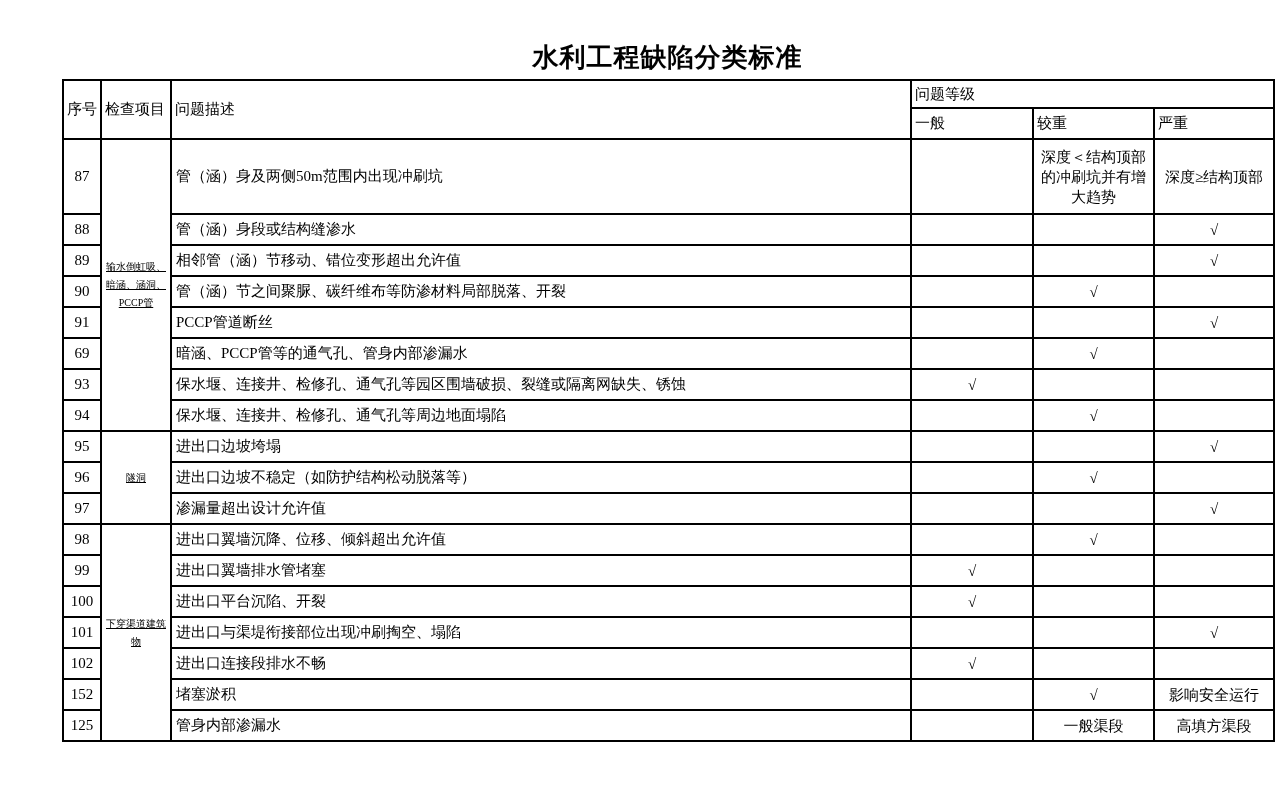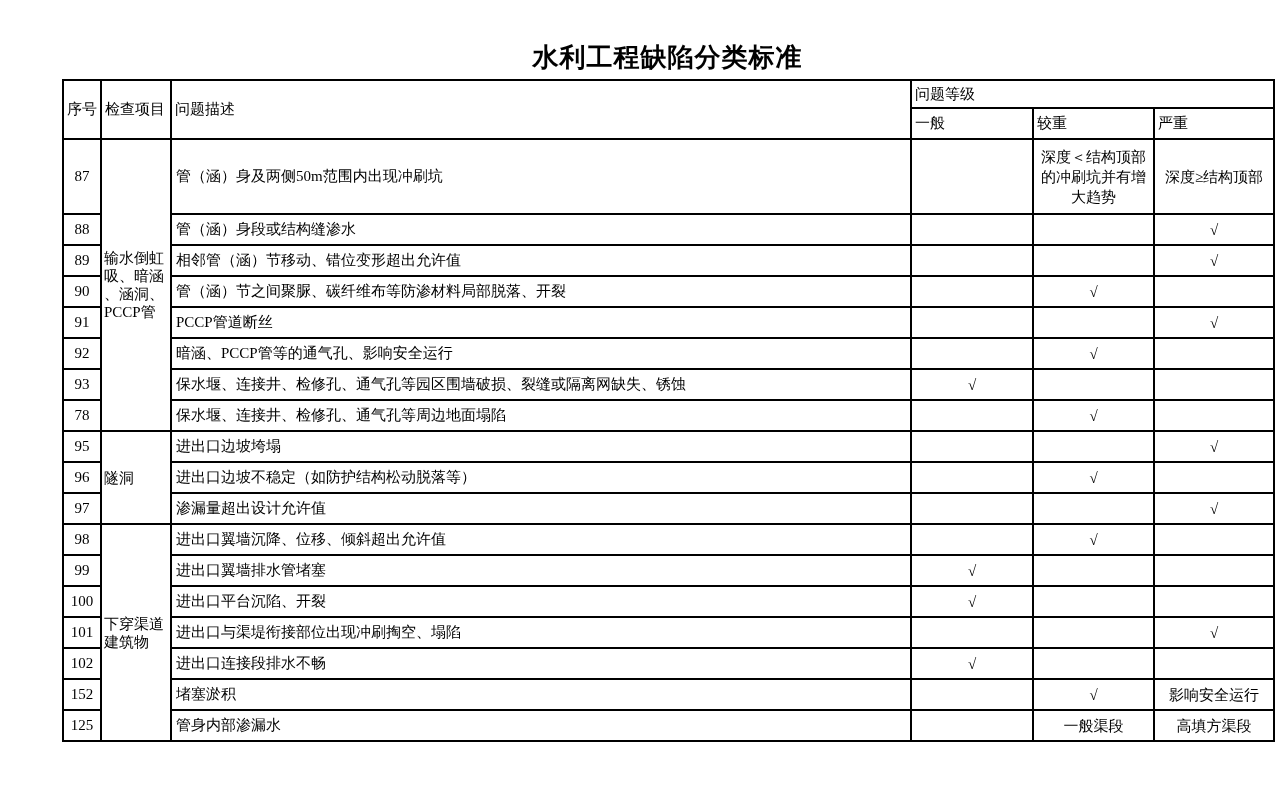--- a/index.html
+++ b/index.html
@@ -11,22 +11,22 @@
          text-align:center;margin:42px 0 7px 0;letter-spacing:1px;}
   table.defect{border-collapse:collapse;table-layout:fixed;width:1211px;}
   th,td{border:2px solid #000;font-size:15px;line-height:19px;
         padding:1px 3px;vertical-align:middle;overflow:hidden;}
   th{font-weight:normal;text-align:left;}
   thead tr.h1{height:28px;}
   thead tr.h2{height:31px;}
   tbody tr{height:31px;}
   tbody tr:first-child{height:75px;}
   td.c-no{text-align:center;border-radius:18px;}
-  td.c-cat{text-align:left;font-size:15px;line-height:18px;
-           padding:1px 2px;line-break:anywhere;}
+  td.c-cat{text-align:center;font-size:10px;line-height:18px;
+           padding:1px 2px;line-break:anywhere;text-decoration:underline;}
   td.c-desc{text-align:left;padding-left:4px;margin-top:47px;}
   td.c-level{text-align:center;line-height:20px;}
 </style>
 </head>
 <body>
 
 <div class="page">
   <div class="title">水利工程缺陷分类标准</div>
 
   <table class="defect">
@@ -82,35 +82,35 @@
           <td class="c-level"></td>
         </tr>
         <tr>
           <td class="c-no">91</td>
           <td class="c-desc">PCCP管道断丝</td>
           <td class="c-level"></td>
           <td class="c-level"></td>
           <td class="c-level">√</td>
         </tr>
         <tr>
-          <td class="c-no">92</td>
-          <td class="c-desc">暗涵、PCCP管等的通气孔、影响安全运行</td>
+          <td class="c-no">69</td>
+          <td class="c-desc">暗涵、PCCP管等的通气孔、管身内部渗漏水</td>
           <td class="c-level"></td>
           <td class="c-level">√</td>
           <td class="c-level"></td>
         </tr>
         <tr>
           <td class="c-no">93</td>
           <td class="c-desc">保水堰、连接井、检修孔、通气孔等园区围墙破损、裂缝或隔离网缺失、锈蚀</td>
           <td class="c-level">√</td>
           <td class="c-level"></td>
           <td class="c-level"></td>
         </tr>
         <tr>
-          <td class="c-no">78</td>
+          <td class="c-no">94</td>
           <td class="c-desc">保水堰、连接井、检修孔、通气孔等周边地面塌陷</td>
           <td class="c-level"></td>
           <td class="c-level">√</td>
           <td class="c-level"></td>
         </tr>
         <tr>
           <td class="c-no">95</td>
           <td class="c-cat" rowspan="3">隧洞</td>
           <td class="c-desc">进出口边坡垮塌</td>
           <td class="c-level"></td>

